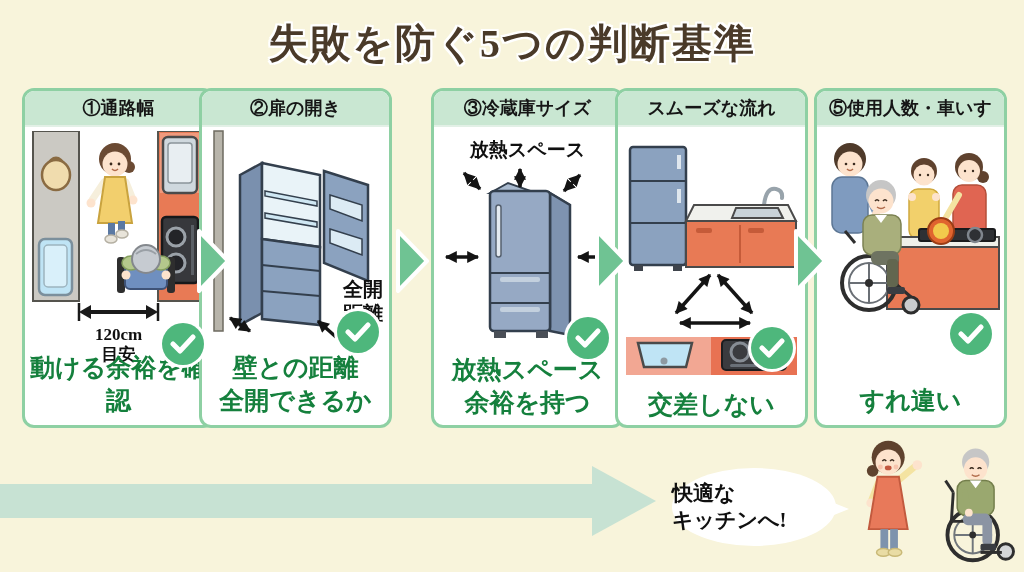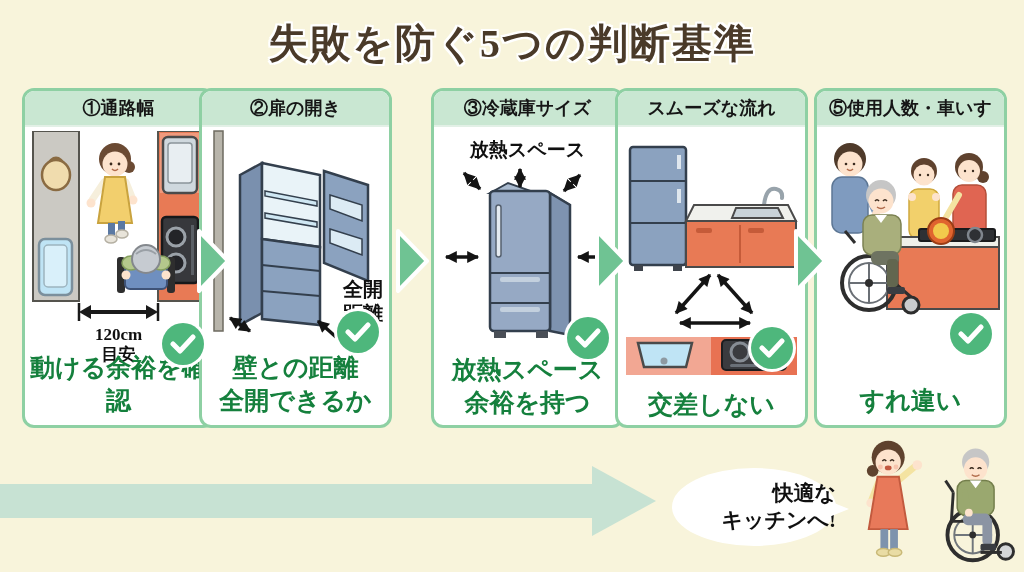--- a/index.html
+++ b/index.html
@@ -33,21 +33,21 @@
     box-shadow:0 0 0 3px #fff; display:flex; align-items:center; justify-content:center; z-index:6; }
 
   .chev { position:absolute; top:228px; width:36px; height:66px; z-index:5; }
 
   .flow-arrow-body { position:absolute; left:0; top:484px; width:592px; height:34px; background:#c7e2d3; }
   .flow-arrow-head { position:absolute; left:592px; top:466px; width:0; height:0;
     border-top:35px solid transparent; border-bottom:35px solid transparent; border-left:64px solid #c7e2d3; }
 
   .bubble { position:absolute; left:672px; top:468px; width:164px; height:78px; background:#fff;
     border-radius:50%; display:flex; flex-direction:column; justify-content:center;
-    text-align:right; font-weight:bold; font-size:21px; line-height:1.3; color:#101010; }
+    text-align:left; font-weight:bold; font-size:21px; line-height:1.3; color:#101010; }
   .bubble::after { content:""; position:absolute; right:-13px; top:33px; width:0; height:0;
     border-left:20px solid #fff; border-top:8px solid transparent; border-bottom:8px solid transparent; }
 
   .characters { position:absolute; left:836px; top:432px; }
 </style>
 </head>
 <body>
 
 <div class="page">
 

